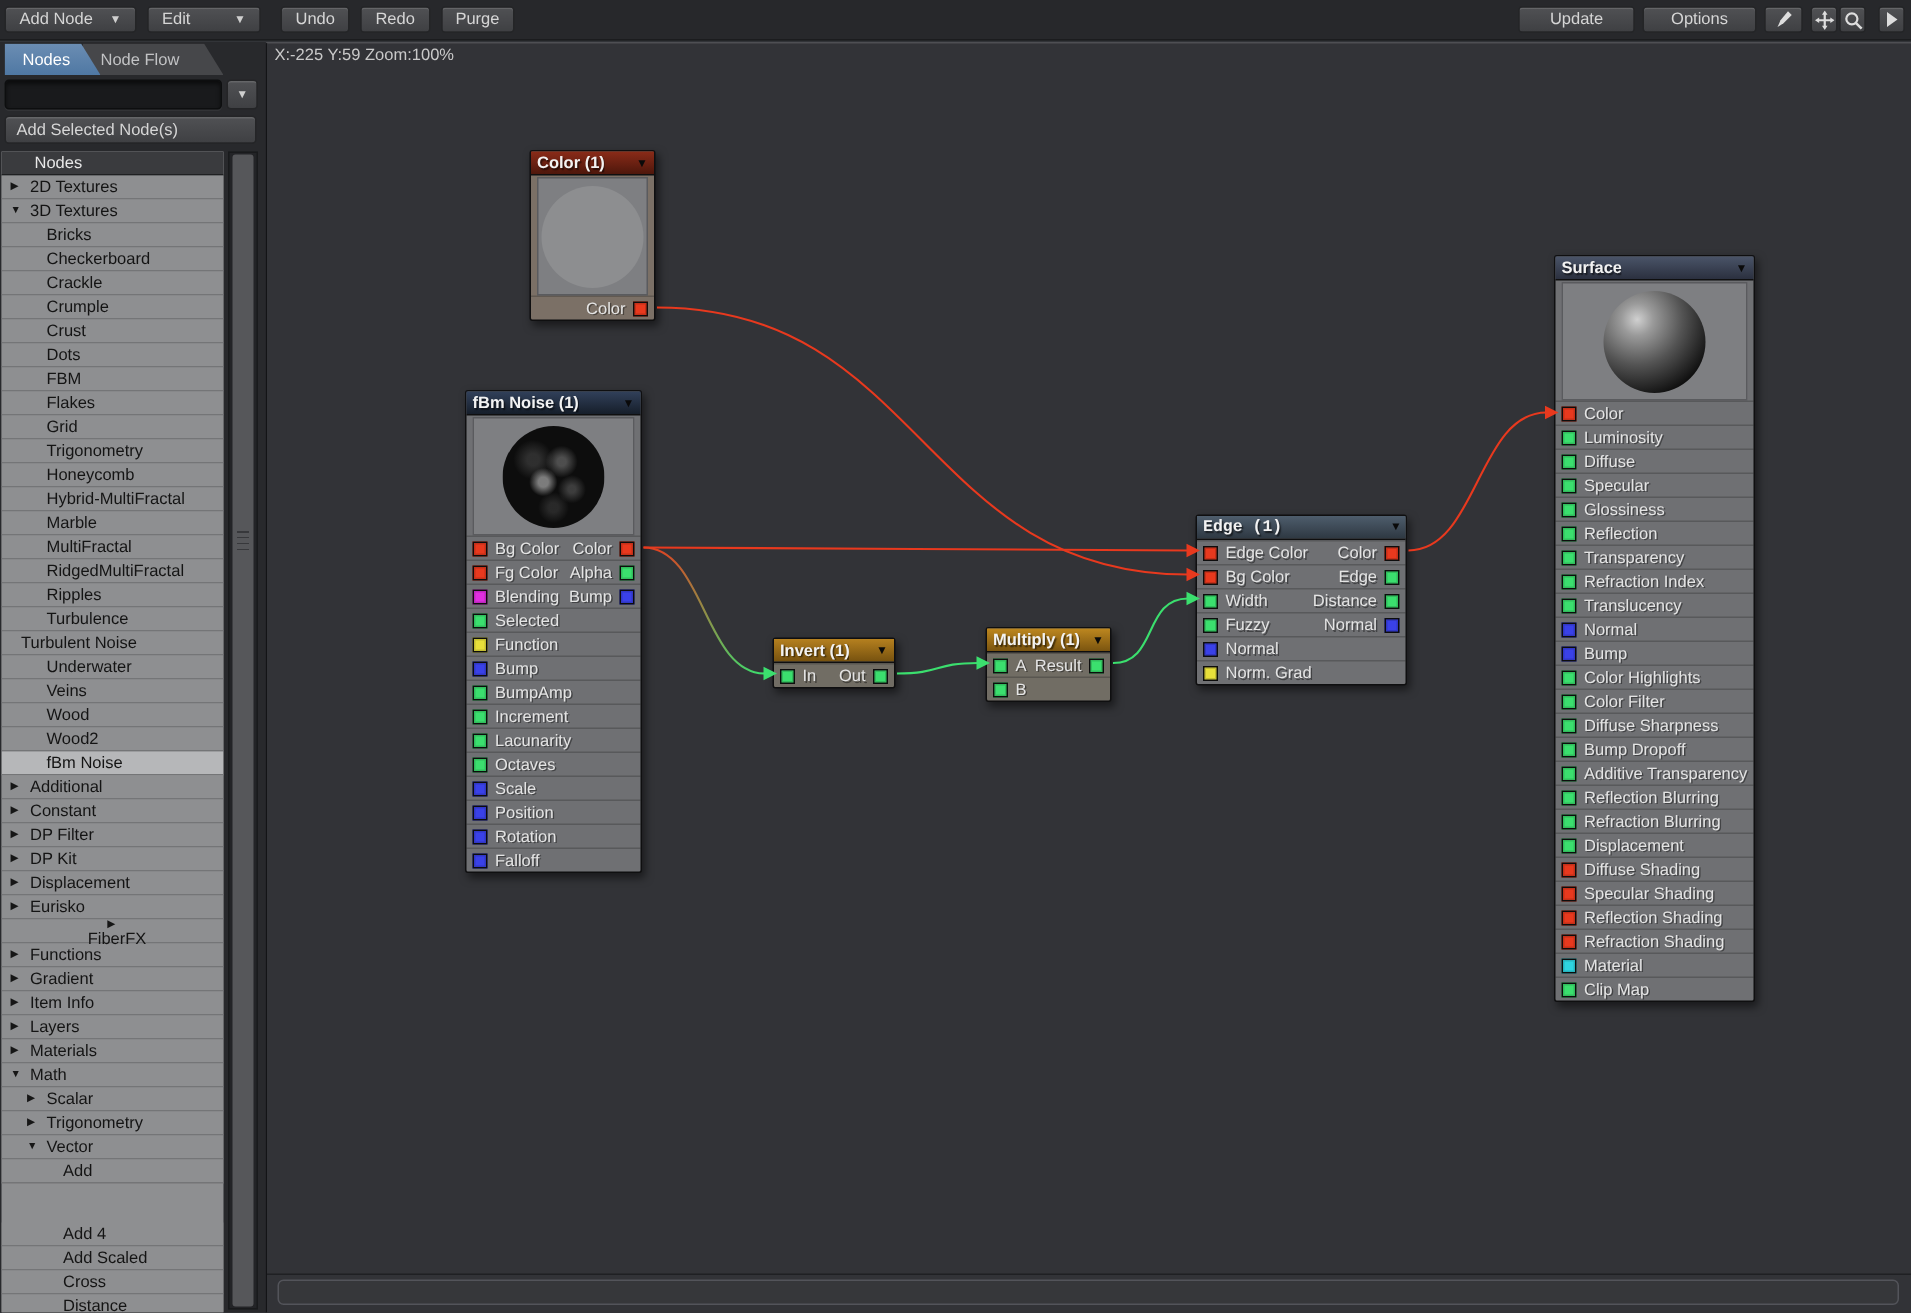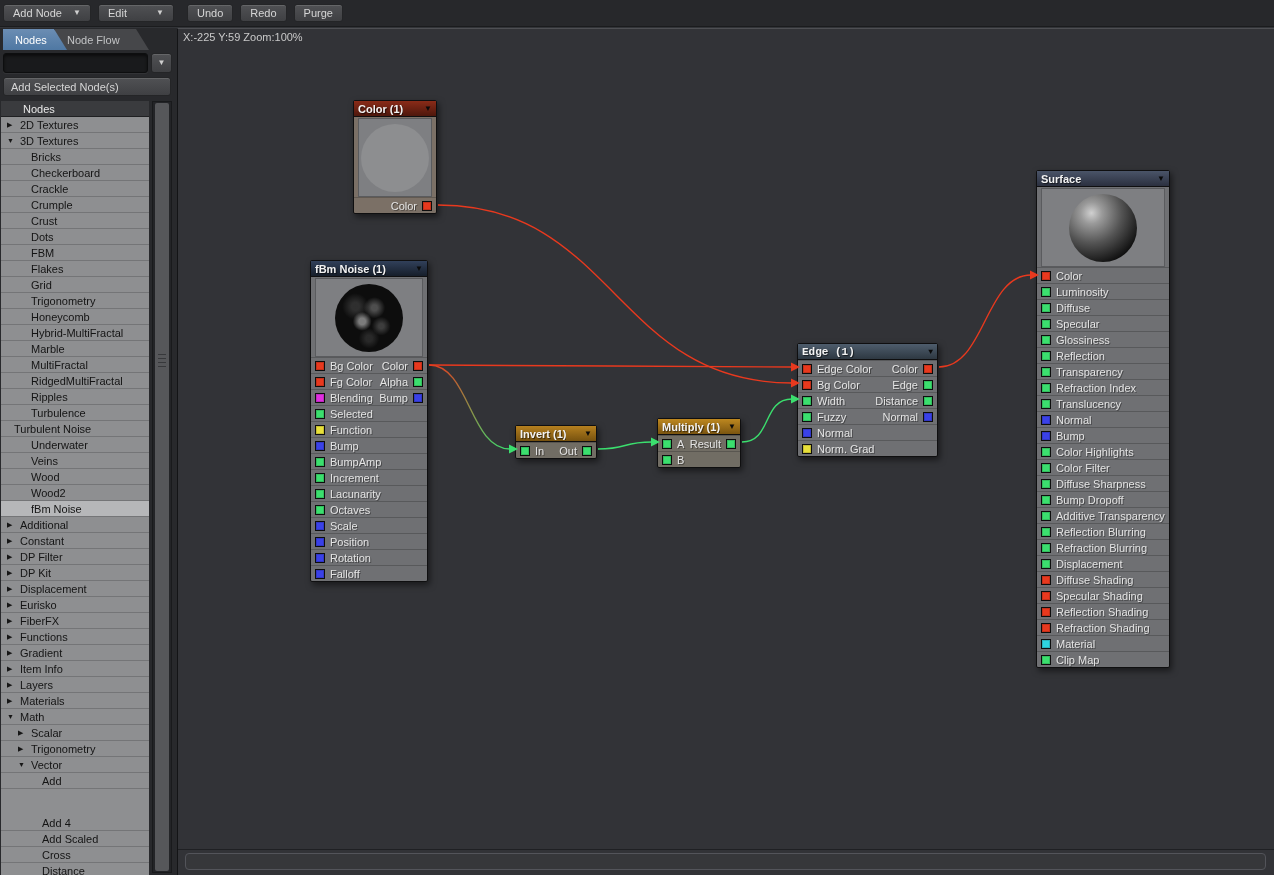--- a/index.html
+++ b/index.html
@@ -397,20 +397,47 @@
       <span class="dd-arrow">▼</span>
     </div>
     <div class="btn dd" style="width:76px">
       <span>Edit</span>
       <span class="dd-arrow">▼</span>
     </div>
     <div class="btn mleft">Undo</div>
     <div class="btn">Redo</div>
     <div class="btn">Purge</div>
   </div>
+  <div class="tb-right">
+    <div class="btn" style="width:78px">Update</div>
+    <div class="btn" style="width:76px">Options</div>
+    <div class="btn icon-btn">
+      <svg width="14" height="14" viewBox="0 0 14 14">
+        <path d="M3 12 L5 7.5 L10 1.5 L12.5 4 L7 9.5 L3 12 Z" fill="#dddddd"></path>
+      </svg>
+    </div>
+    <div class="pair">
+      <div class="btn icon-btn narrow">
+        <svg width="13" height="13" viewBox="0 0 14 14">
+          <path d="M7 0 L9 3 H5 Z M7 14 L5 11 H9 Z M0 7 L3 5 V9 Z M14 7 L11 9 V5 Z M6.2 3 H7.8 V11 H6.2 Z M3 6.2 H11 V7.8 H3 Z" fill="#dddddd"></path>
+        </svg>
+      </div>
+      <div class="btn icon-btn narrow">
+        <svg width="13" height="13" viewBox="0 0 14 14">
+          <circle cx="6" cy="6" r="4" fill="none" stroke="#dddddd" stroke-width="1.6"></circle>
+          <line x1="9" y1="9" x2="13" y2="13" stroke="#dddddd" stroke-width="1.8"></line>
+        </svg>
+      </div>
+    </div>
+    <div class="btn icon-btn narrow" style="margin-left:3px">
+      <svg width="10" height="10" viewBox="0 0 10 10">
+        <path d="M2 0 L9 5 L2 10 Z" fill="#dddddd"></path>
+      </svg>
+    </div>
+  </div>
 </div>
 
 <div class="sidebar">
   <div class="tabs">
     <div class="tab inactive">
       <span>Node Flow</span>
     </div>
     <div class="tab active">
       <span>Nodes</span>
     </div>
@@ -539,21 +566,21 @@
         <span class="sb-label">DP Kit</span>
       </div>
       <div class="sb-item" style="padding-left: 6px;">
         <span class="sb-arrow">▶</span>
         <span class="sb-label">Displacement</span>
       </div>
       <div class="sb-item" style="padding-left: 6px;">
         <span class="sb-arrow">▶</span>
         <span class="sb-label">Eurisko</span>
       </div>
-      <div class="sb-item" style="padding-left: 6px;">
+      <div class="sb-item" style="padding-left: 6px; flex-direction: column;">
         <span class="sb-arrow">▶</span>
         <span class="sb-label">FiberFX</span>
       </div>
       <div class="sb-item" style="padding-left: 6px;">
         <span class="sb-arrow">▶</span>
         <span class="sb-label">Functions</span>
       </div>
       <div class="sb-item" style="padding-left: 6px;">
         <span class="sb-arrow">▶</span>
         <span class="sb-label">Gradient</span>

